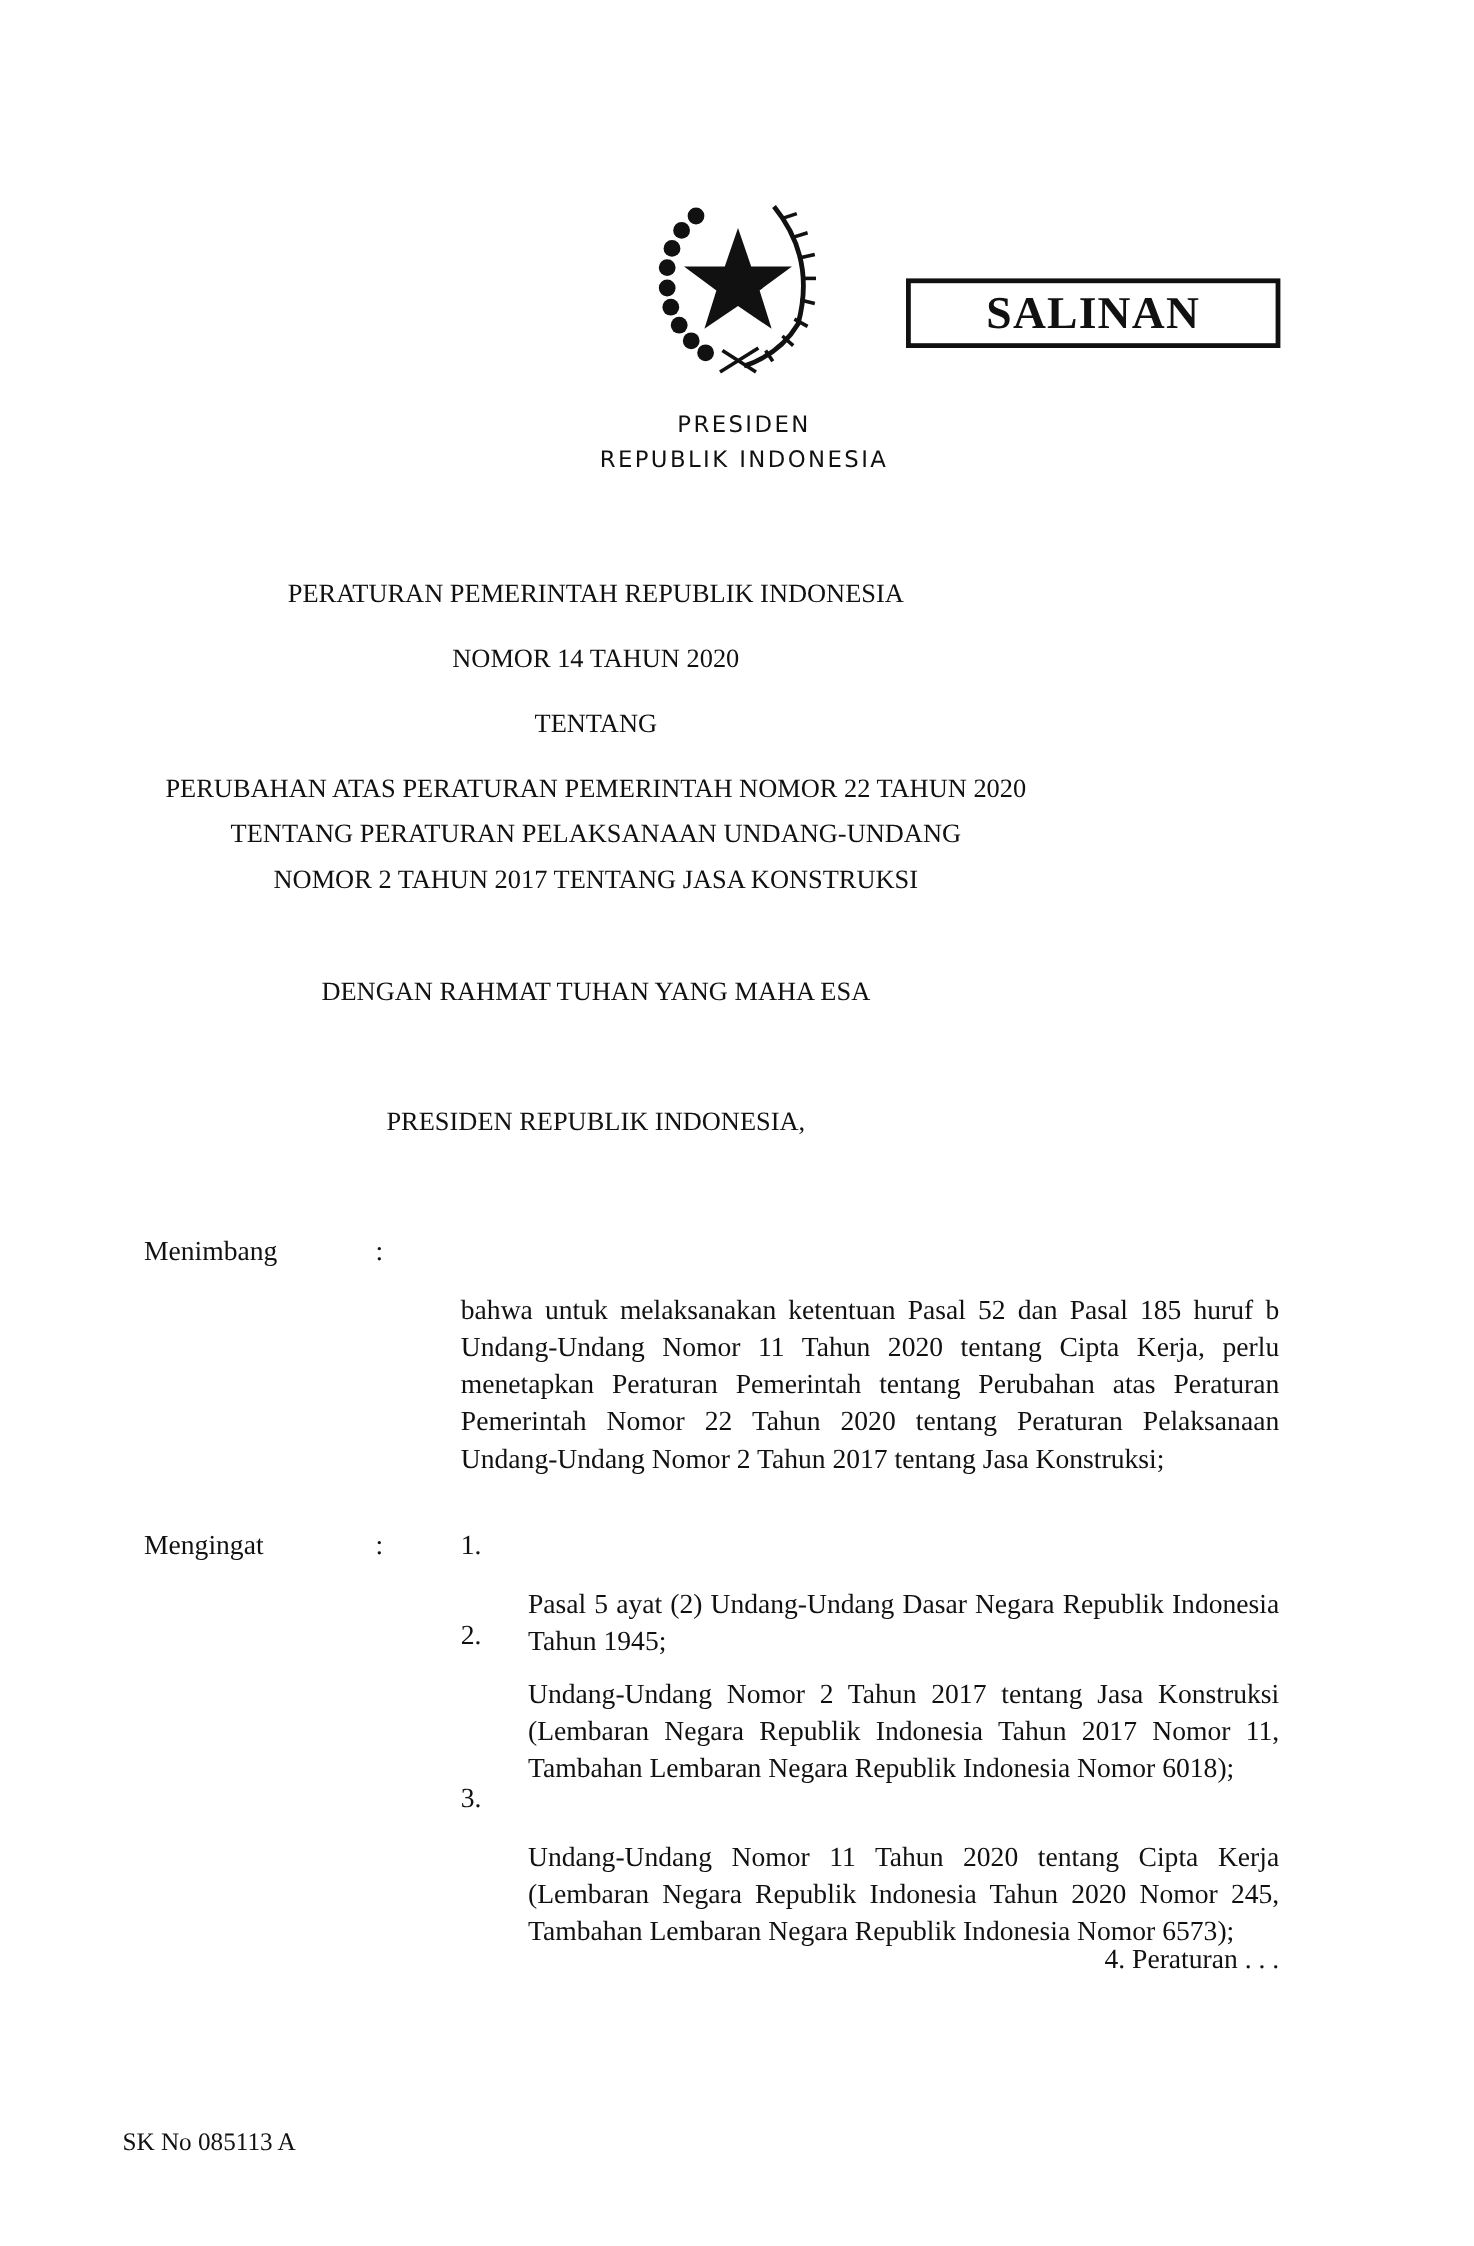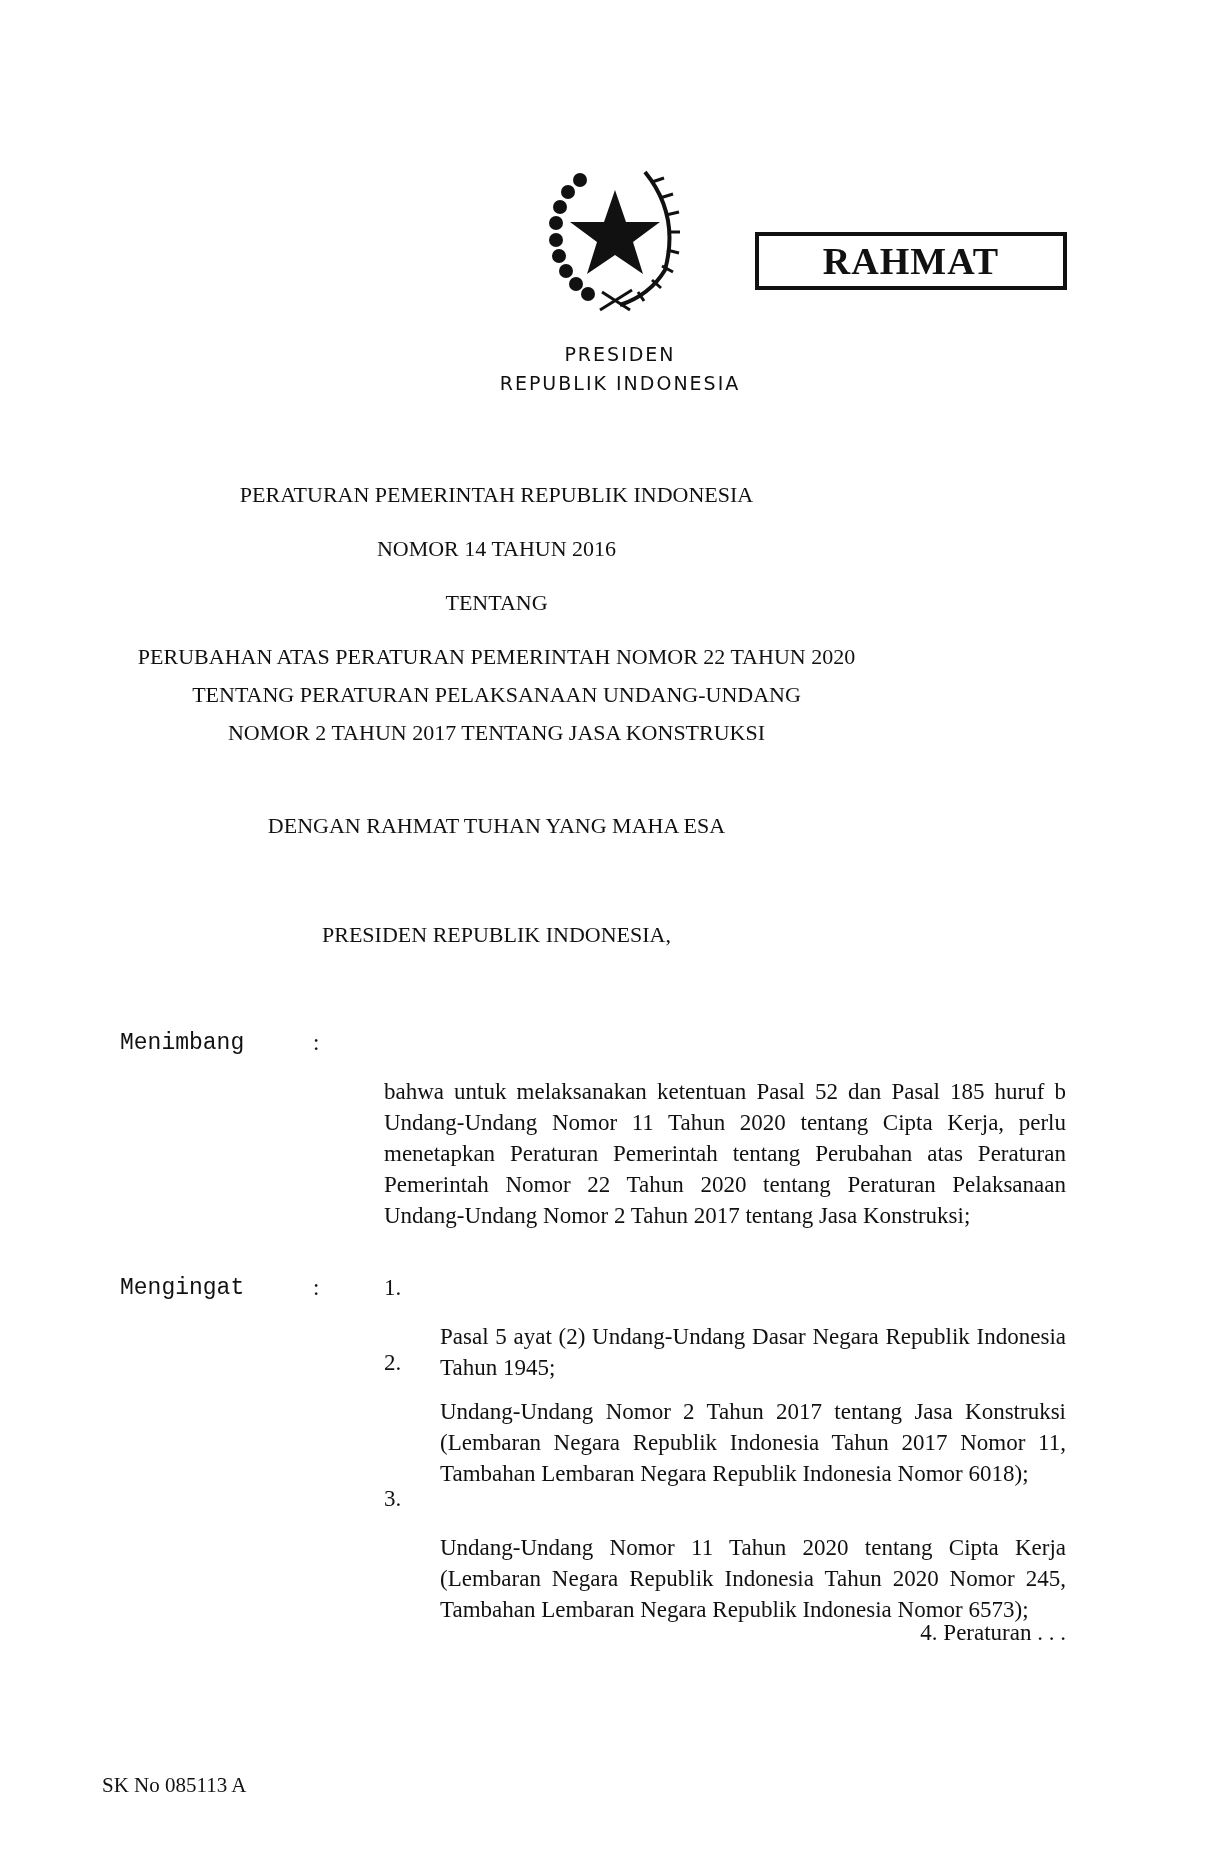--- a/index.html
+++ b/index.html
@@ -16,21 +16,21 @@
     .cap2 { top: 372px; }
     .salinan {
       position: absolute; left: 755px; top: 232px; width: 312px; height: 58px;
       border: 4px solid #111; box-sizing: border-box;
       display: flex; align-items: center; justify-content: center;
       font-family: "Liberation Serif", serif; font-weight: bold; font-size: 38px; letter-spacing: 1px;
     }
     .center-line {
       position: absolute; left: 0; width: 993px; text-align: center; font-size: 22px;
     }
-    .label { position: absolute; left: 120px; font-size: 23px; font-family: Liberation Mono, monospace; }
+    .label { position: absolute; left: 120px; font-size: 23px; }
     .colon { position: absolute; left: 313px; font-size: 23px; }
     .para {
       position: absolute; font-size: 23px; line-height: 31px; text-align: justify;
       text-align-last: left;
       margin-top: 48px;
     }
     .menimbang-text { left: 384px; top: 1028px; width: 682px; }
     .num { position: absolute; left: 384px; font-size: 23px; }
     .item-text { left: 440px; width: 626px; }
     .next { position: absolute; right: 162px; top: 1620px; font-size: 23px; }
@@ -66,24 +66,24 @@
       <line x1="112" y1="120" x2="121" y2="128"></line>
         <line x1="98" y1="132" x2="104" y2="141"></line>
     </g>
     <line x1="60" y1="150" x2="92" y2="130" stroke="#111" stroke-width="3"></line>
     <line x1="62" y1="132" x2="90" y2="150" stroke="#111" stroke-width="3"></line>
   </svg>
 </div>
 <div class="emblem-caption cap1">PRESIDEN</div>
 <div class="emblem-caption cap2">REPUBLIK INDONESIA</div>
 
-<div class="salinan">RAHMAT</div>
+<div class="salinan">SALINAN</div>
 
 <div class="center-line" style="top:482px">PERATURAN PEMERINTAH REPUBLIK INDONESIA</div>
-<div class="center-line" style="top:536px">NOMOR 14 TAHUN 2016</div>
+<div class="center-line" style="top:536px">NOMOR 14 TAHUN 2020</div>
 <div class="center-line" style="top:590px">TENTANG</div>
 <div class="center-line" style="top:644px">PERUBAHAN ATAS PERATURAN PEMERINTAH NOMOR 22 TAHUN 2020</div>
 <div class="center-line" style="top:682px">TENTANG PERATURAN PELAKSANAAN UNDANG-UNDANG</div>
 <div class="center-line" style="top:720px">NOMOR 2 TAHUN 2017 TENTANG JASA KONSTRUKSI</div>
 
 <div class="center-line" style="top:813px">DENGAN RAHMAT TUHAN YANG MAHA ESA</div>
 <div class="center-line" style="top:922px">PRESIDEN REPUBLIK INDONESIA,</div>
 
 <div class="label" style="top:1030px">Menimbang</div>
 <div class="colon" style="top:1030px">:</div>

